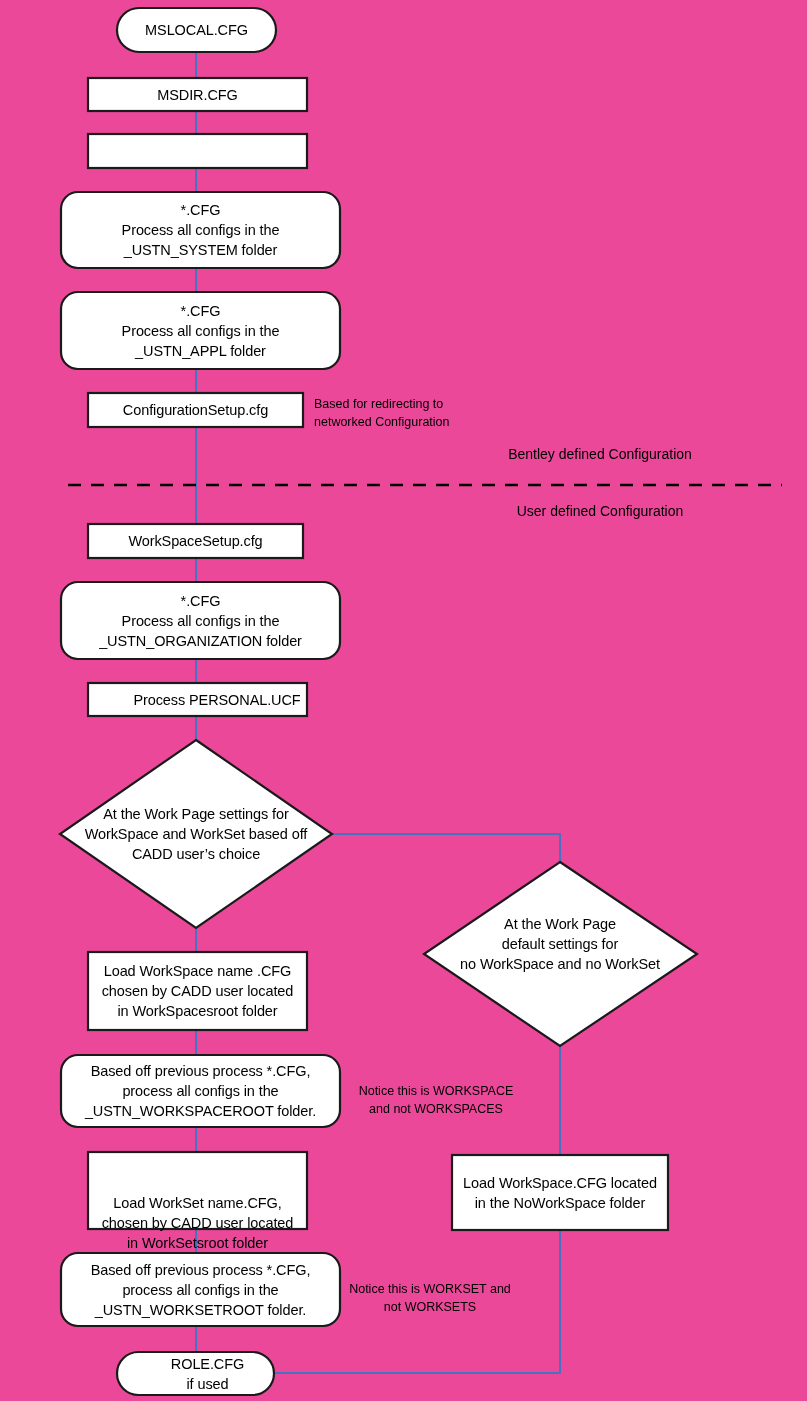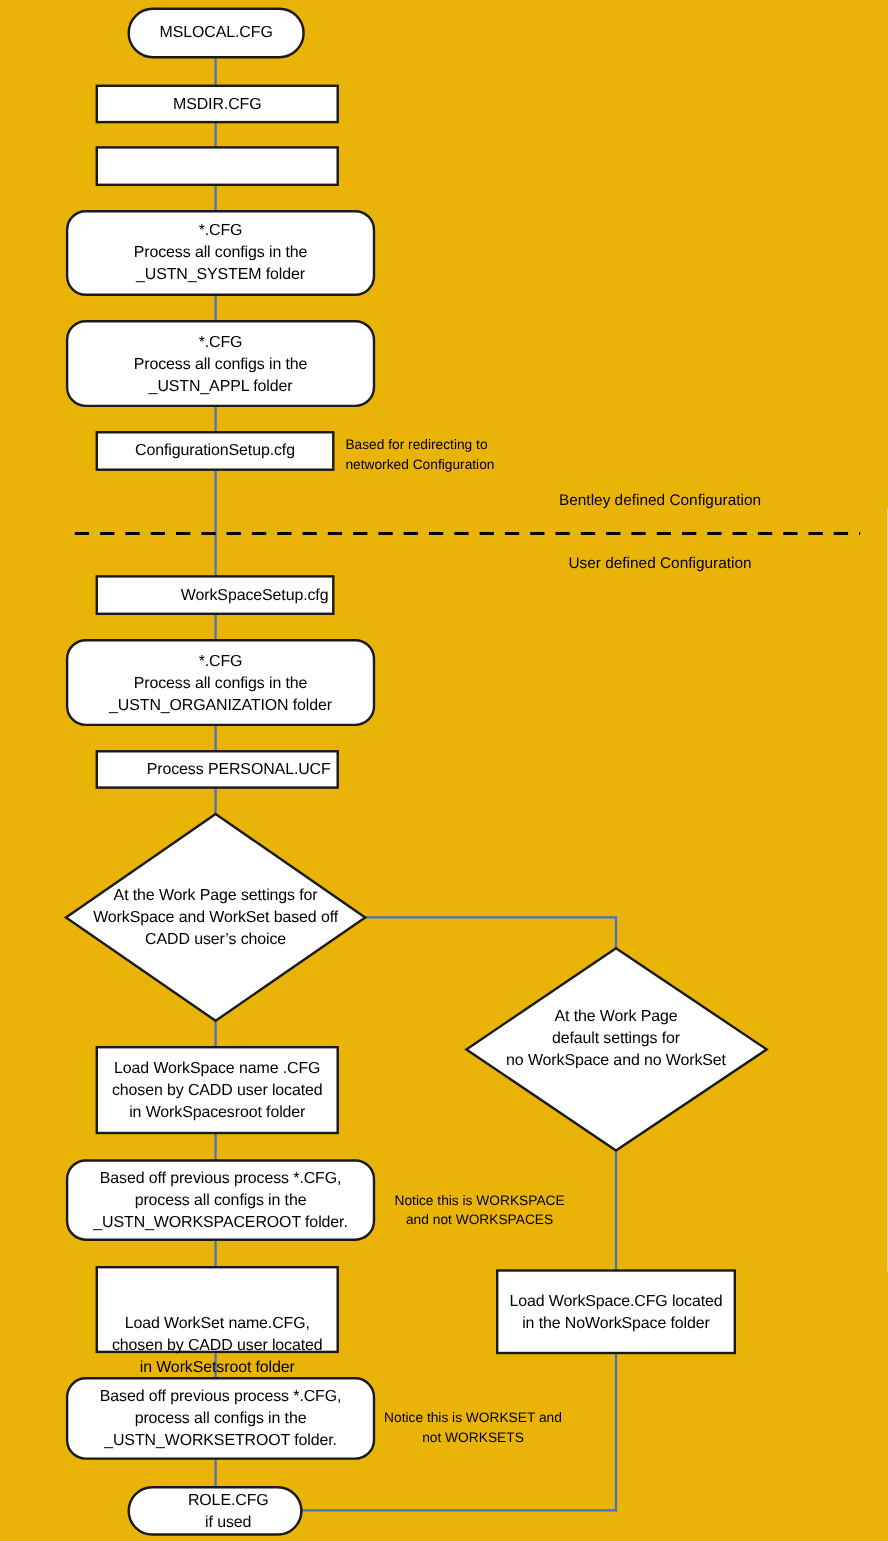--- a/index.html
+++ b/index.html
@@ -7,21 +7,21 @@
     padding: 0;
     background: #ffffff;
   }
   body {
     font-family: "Liberation Sans", sans-serif;
   }
   #canvas {
     position: relative;
     width: 807px;
     height: 1401px;
-    background: #eab308;
+    background: #ec4899;
     overflow: hidden;
   }
   svg.layer {
     position: absolute;
     left: 0;
     top: 0;
     width: 807px;
     height: 1401px;
   }
   .node-text {
@@ -131,21 +131,21 @@
   <div class="node-text" style="left:61px; top:192px; width:279px; height:76px;">*.CFG
 Process all configs in the
 _USTN_SYSTEM folder</div>
 
   <div class="node-text" style="left:61px; top:292px; width:279px; height:77px;">*.CFG
 Process all configs in the
 _USTN_APPL folder</div>
 
   <div class="node-text" style="left:88px; top:393px; width:215px; height:34px;">ConfigurationSetup.cfg</div>
 
-  <div class="node-text" style="left:88px; top:524px; width:215px; height:34px;padding-left:36px;">WorkSpaceSetup.cfg</div>
+  <div class="node-text" style="left:88px; top:524px; width:215px; height:34px;">WorkSpaceSetup.cfg</div>
 
   <div class="node-text" style="left:61px; top:582px; width:279px; height:77px;">*.CFG
 Process all configs in the
 _USTN_ORGANIZATION folder</div>
 
   <div class="node-text" style="left:88px; top:683px; width:258px; height:33px;">Process PERSONAL.UCF</div>
 
   <div class="node-text" style="left:51px; top:793px; width:290px; height:82px;">At the Work Page settings for
 WorkSpace and WorkSet based off
 CADD user’s choice</div>

